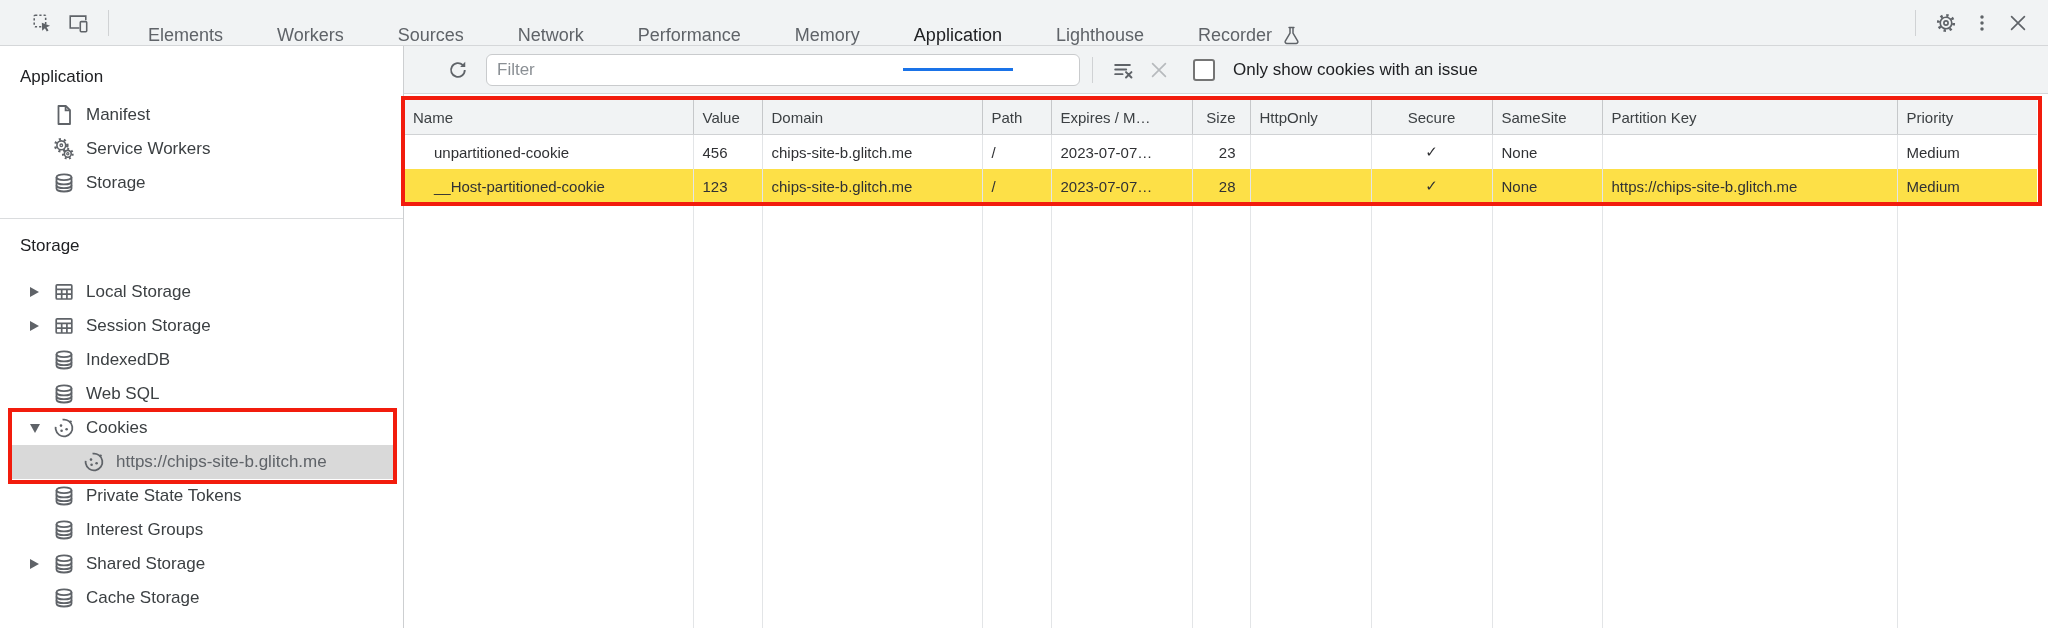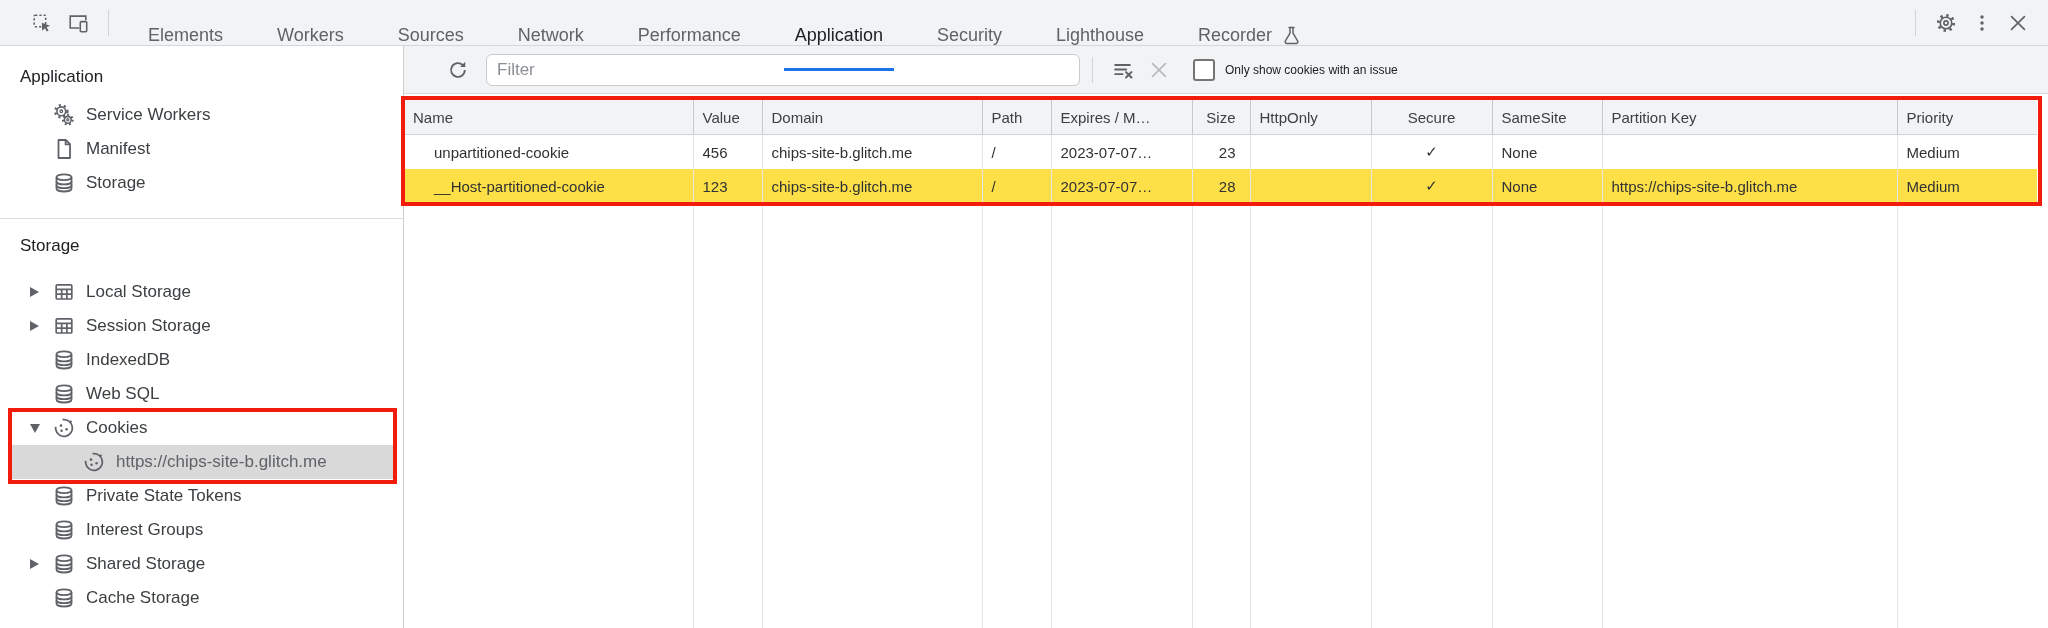--- a/index.html
+++ b/index.html
@@ -35,21 +35,21 @@
   .item.nested{padding-left:60px;}
   .item.selected{background:#d9d9d9;margin-left:12px;margin-right:6px;padding-left:48px;color:#5f6368;}
   
   .content{flex:1;display:flex;flex-direction:column;background:#fff;min-width:0;}
   .toolbar{height:47px;background:#f1f3f4;border-bottom:1px solid #d5d7d9;display:flex;align-items:center;padding-left:12px;flex:none;}
   .filter{width:572px;height:30px;margin-left:10px;border:1px solid #c9cbcd;border-radius:6px;background:#fff;
     font-size:17px;padding:0 10px;color:#202124;font-family:"Liberation Sans",sans-serif;outline:none;}
   .filter::placeholder{color:#8a8f94;}
   .x-disabled{color:#b7babd;}
   .checkbox{width:18px;height:18px;border:2px solid #757575;border-radius:3px;background:#fff;margin-left:16px;flex:none;}
-  .cb-label{margin-left:10px;font-size:12px;color:#202124;white-space:nowrap;}
+  .cb-label{margin-left:18px;font-size:17px;color:#202124;white-space:nowrap;}
   
   .gridwrap{margin-top:6px;}
   table.grid{border-collapse:collapse;table-layout:fixed;width:1633px;font-size:15px;}
   table.grid th{height:34px;background:#f1f3f4;font-weight:400;text-align:left;padding:0 9px;
     border-right:1px solid #c6c8ca;border-bottom:1px solid #d0d2d4;color:#3c4043;white-space:nowrap;overflow:hidden;}
   table.grid th:last-child{border-right:none;}
   table.grid td{height:34px;padding:0 9px;border-right:1px solid #e3e5e7;white-space:nowrap;overflow:hidden;color:#303134;}
   table.grid td:last-child{border-right:none;margin-top:47px;}
   table.grid tr.striped td{background:#fde047;}
   table.grid td.cname{padding-left:30px;}
@@ -164,26 +164,26 @@
 
   </div>
         <div class="tab">
     <span class="tab-label">Network</span>
 
   </div>
         <div class="tab">
     <span class="tab-label">Performance</span>
 
   </div>
+        <div class="tab">
+    <span class="tab-label">Memory</span>
+
+  </div>
         <div class="tab active">
     <span class="tab-label">Application</span>
-
-  </div>
-        <div class="tab">
-    <span class="tab-label">Security</span>
 
   </div>
         <div class="tab">
     <span class="tab-label">Lighthouse</span>
 
   </div>
         <div class="tab">
     <span class="tab-label">Recorder</span>
     <svg class="flask">
             <use href="#sym-flask"></use>
@@ -211,30 +211,30 @@
   </div>
 
   <div class="main">
     <div class="sidebar">
         <div class="section sec-app">
     <div class="sec-title">Application</div>
     <div class="items">
             <div class="item">
     <span class="tri-slot"></span>
     <svg class="sicon">
+                <use href="#sym-file"></use>
+              </svg>
+    <span class="lbl">Manifest</span>
+  </div>
+            <div class="item">
+    <span class="tri-slot"></span>
+    <svg class="sicon">
                 <use href="#sym-gears"></use>
               </svg>
     <span class="lbl">Service Workers</span>
-  </div>
-            <div class="item">
-    <span class="tri-slot"></span>
-    <svg class="sicon">
-                <use href="#sym-file"></use>
-              </svg>
-    <span class="lbl">Manifest</span>
   </div>
             <div class="item">
     <span class="tri-slot"></span>
     <svg class="sicon">
                 <use href="#sym-db"></use>
               </svg>
     <span class="lbl">Storage</span>
   </div>
           </div>
   </div>

